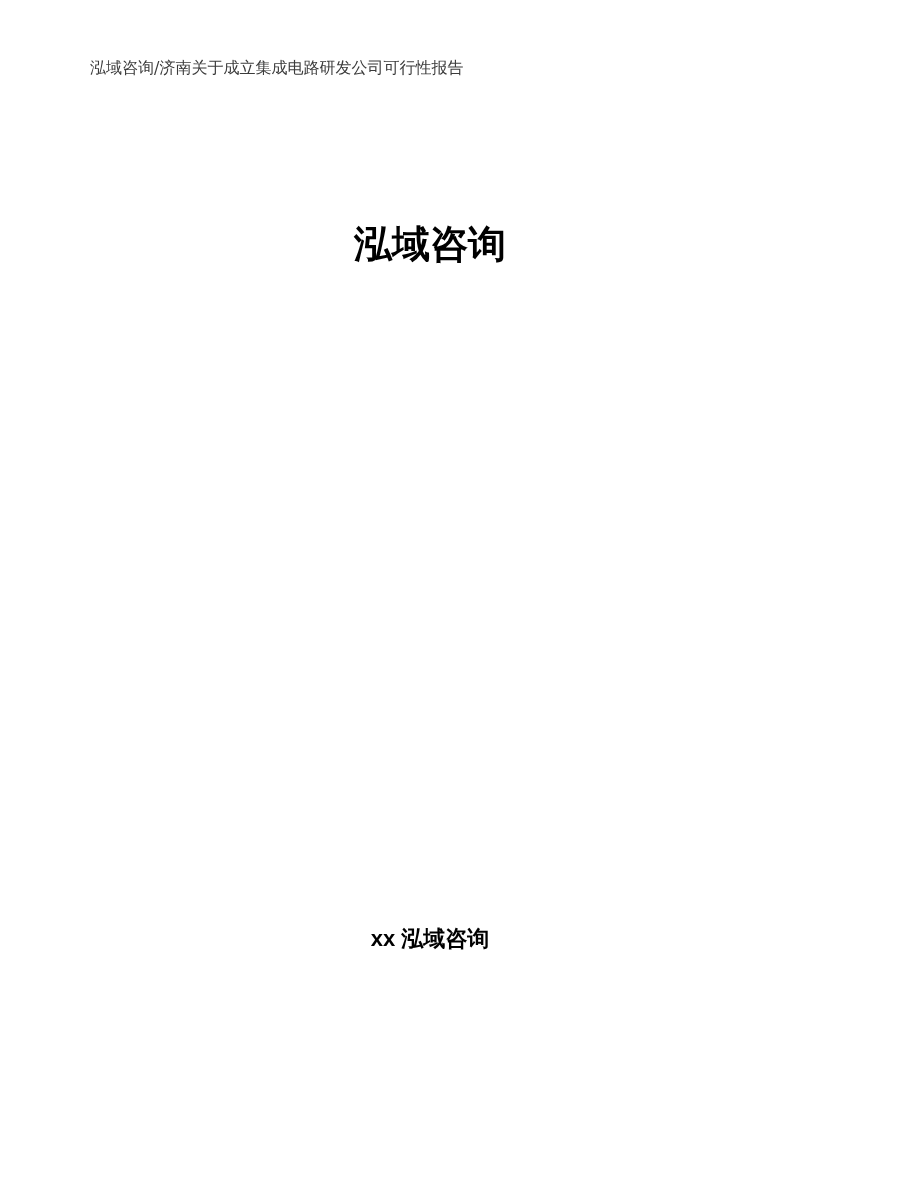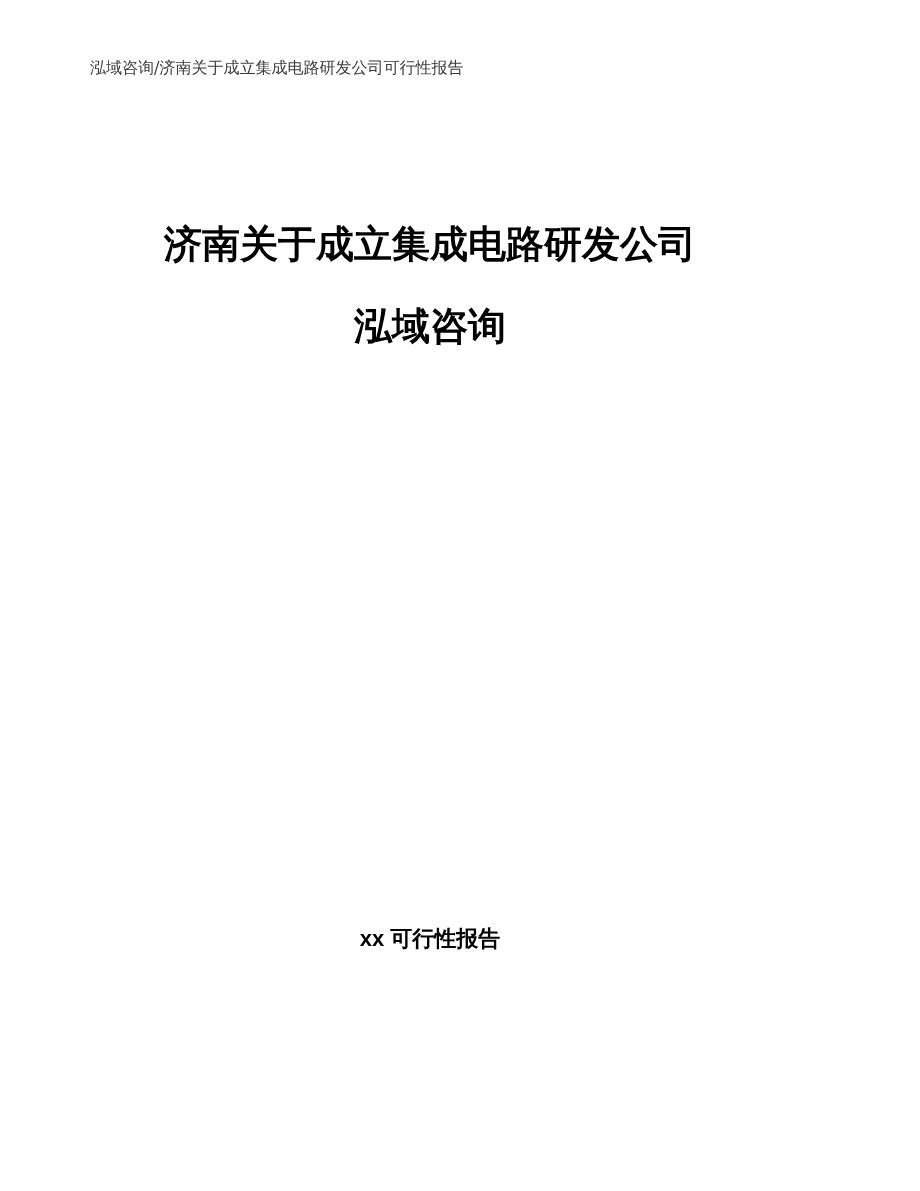--- a/index.html
+++ b/index.html
@@ -54,19 +54,18 @@
 </head>
 <body>
 
 <div class="page">
 
   <div class="doc-header">
     <span>泓域咨询/济南关于成立集成电路研发公司可行性报告</span>
   </div>
 
   <div class="doc-title">
-    <div>济南关于成立集成电路研发公司</div>
     <div>泓域咨询</div>
   </div>
 
-  <div class="company-line">xx 可行性报告</div>
+  <div class="company-line">xx 泓域咨询</div>
 
 </div>
 
 </body></html>

